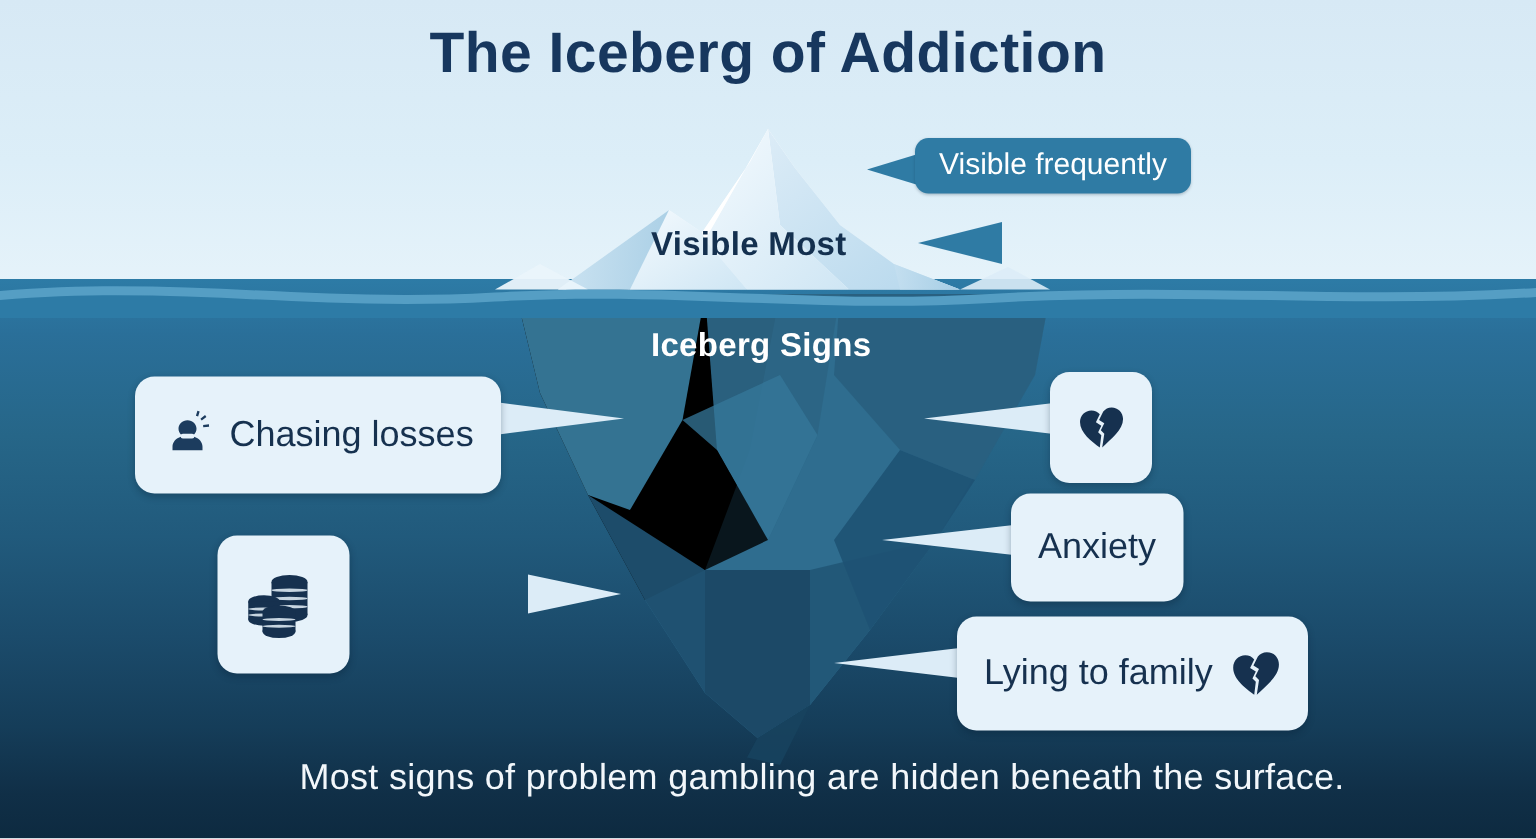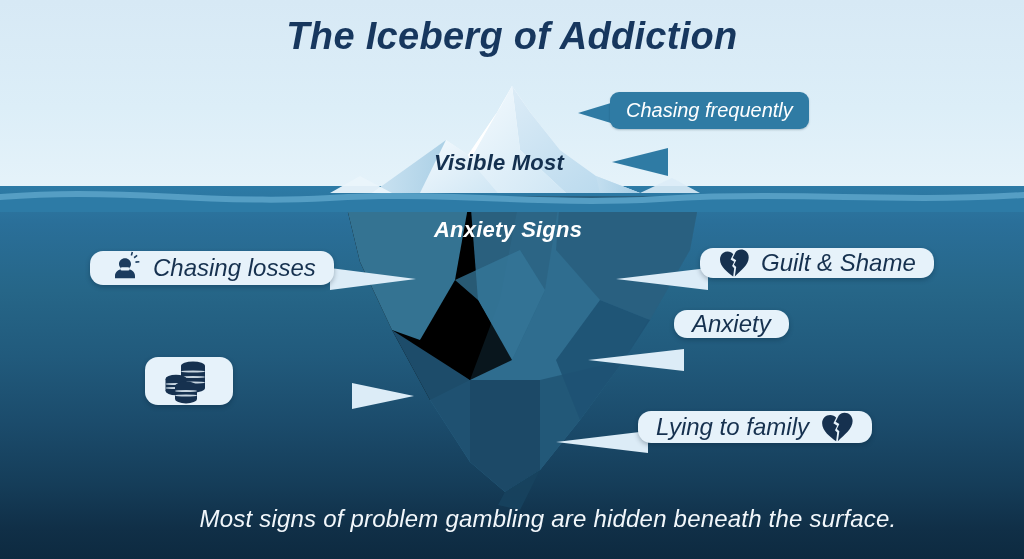--- a/index.html
+++ b/index.html
@@ -4,21 +4,20 @@
 <title>The Iceberg of Addiction</title>
 <style>
   html,body{margin:0;padding:0;background:#ffffff;}
   body{font-family:"Liberation Sans",sans-serif;}
 
   #stage{
     position:relative;
     width:1024px;height:559px;
     overflow:hidden;
     background:#dceaf4;
-    font-style:italic;
   }
 
   
   #sky{
     position:absolute;left:0;top:0;width:1024px;height:196px;
     background:linear-gradient(180deg,#d7e9f5 0%,#dceef8 55%,#e6f3fa 100%);
   }
   #sea{
     position:absolute;left:0;top:186px;width:1024px;height:373px;
     background:linear-gradient(180deg,#2d7ba6 0%,#2a6f99 10%,#266688 28%,#215a7c 46%,#1b4b6b 64%,#153d59 80%,#102f47 92%,#0d2a40 100%);
@@ -64,21 +63,21 @@
 
   
   .callout{
     position:absolute;
     display:flex;align-items:center;gap:10px;
     box-sizing:border-box;
   }
   .callout .box{
     position:relative;
     display:flex;align-items:center;gap:11px;
-    padding:0 18px;
+    padding:22px 18px;
     border-radius:13px;
     line-height:1.16;
     z-index:2;
   }
   
   .callout.dark .box{
     background:#2f7ba4;
     color:#ffffff;
     font-size:20px;
     border-radius:9px;
@@ -175,28 +174,28 @@
   </svg>
 
   <svg class="wave-svg" style="top:178px" width="1024" height="34" viewBox="0 0 1024 34">
     <path d="M0,16 C120,6 210,24 330,17 C450,10 540,25 660,18 C790,10 900,22 1024,14 L1024,34 L0,34 Z" fill="#2d7ba6"></path>
     <path d="M0,16 C120,6 210,24 330,17 C450,10 540,25 660,18 C790,10 900,22 1024,14 L1024,20 C900,28 790,16 660,24 C540,31 450,16 330,23 C210,30 120,12 0,22 Z" fill="#63aace" opacity=".75"></path>
   </svg>
 
   <div id="title">The Iceberg of Addiction</div>
 
   <div class="scene-label" id="visible-signs">Visible Most</div>
-  <div class="scene-label" id="hidden-signs">Anxiety Signs</div>
+  <div class="scene-label" id="hidden-signs">Iceberg Signs</div>
 
   <svg class="tail" style="left:578px;top:96px" width="46" height="34" viewBox="0 0 46 34">
     <polygon points="0,17 46,3 46,31" fill="#2f7ba4"></polygon>
   </svg>
   <div class="callout dark" style="left:610px;top:92px">
     <div class="box">
-      <span class="label">Chasing frequently</span>
+      <span class="label">Visible frequently</span>
     </div>
   </div>
 
   <svg class="tail" style="left:612px;top:146px" width="56" height="34" viewBox="0 0 56 34">
     <polygon points="0,16 56,2 56,30" fill="#2f7ba4"></polygon>
   </svg>
 
   <svg class="tail" style="left:330px;top:262px" width="86" height="34" viewBox="0 0 86 34">
     <polygon points="0,6 86,17 0,28" fill="#dcecf7"></polygon>
   </svg>
@@ -221,28 +220,27 @@
   <div class="callout light" style="left:700px;top:248px">
     <div class="box">
       <span class="ico">
         <svg width="32" height="30" viewBox="0 0 32 30">
           <g fill="#16314f">
             <path d="M15.2 28.4C9.9 24.4 2 18.8 2 11.4 2 6.9 5.4 3.6 9.6 3.6c2.3 0 4.3 1 5.6 2.6l-2.6 5.3 3.6 2.3-2.1 4.3 2.1 2.1-1 8.2z"></path>
             <path d="M16.8 28.4l1.4-9.3-2.3-2.3 2.3-4.6-3.5-2.2 2.8-5.7c1.3-1.6 3.3-2.7 5.6-2.7 4.2 0 7.6 3.3 7.6 7.8 0 7.4-7.9 13-13.9 19z"></path>
           </g>
         </svg>
       </span>
-      <span class="label">Guilt &amp; Shame</span>
     </div>
   </div>
 
   <svg class="tail" style="left:588px;top:343px" width="96" height="34" viewBox="0 0 96 34">
     <polygon points="96,6 0,17 96,28" fill="#dcecf7"></polygon>
   </svg>
-  <div class="callout light" style="left:674px;top:310px">
+  <div class="callout light" style="left:674px;top:329px">
     <div class="box">
       <span class="label">Anxiety</span>
     </div>
   </div>
 
   <svg class="tail" style="left:352px;top:378px" width="62" height="36" viewBox="0 0 62 36">
     <polygon points="0,5 62,18 0,31" fill="#dcecf7"></polygon>
   </svg>
   <div class="callout light" style="left:145px;top:357px">
     <div class="box">

